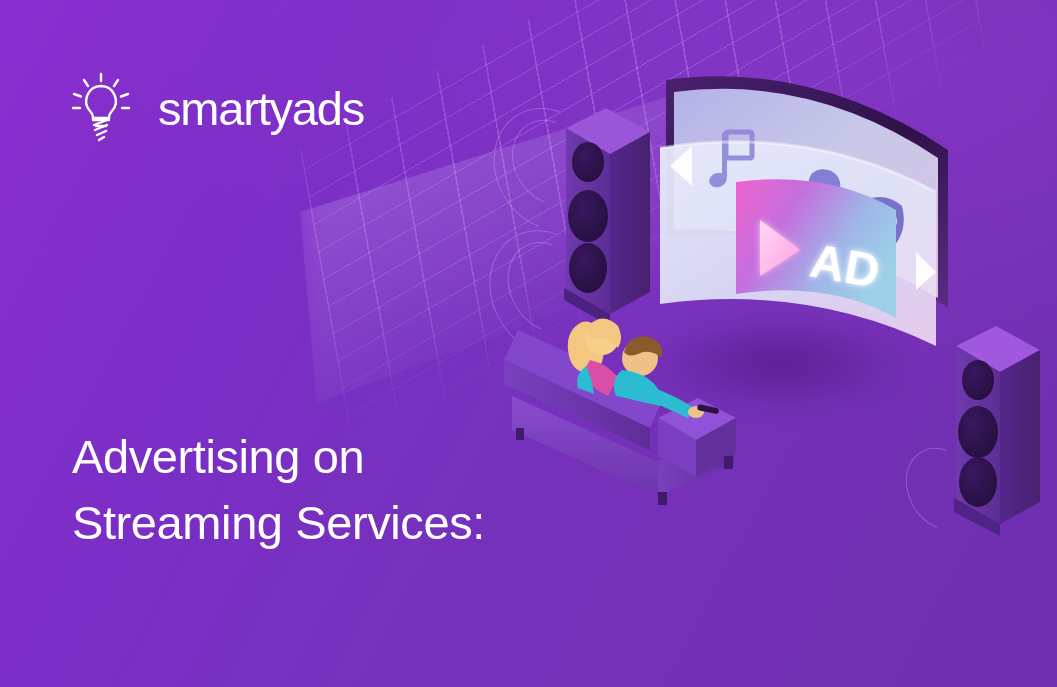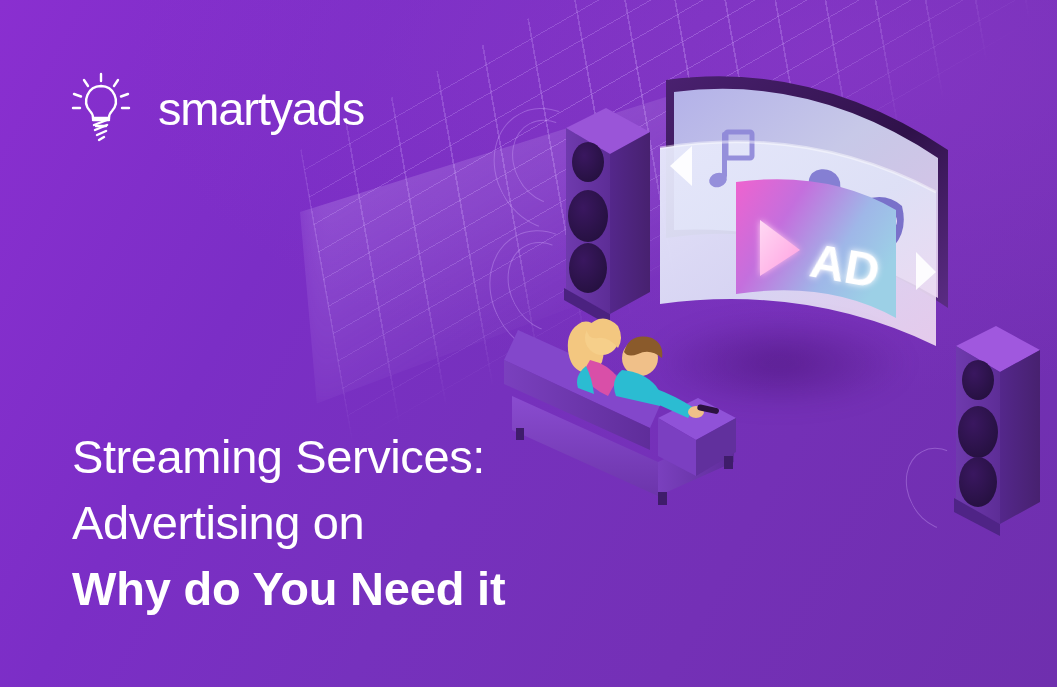--- a/index.html
+++ b/index.html
@@ -238,18 +238,17 @@
         <path d="M24 53 l13 -5"></path>
         <path d="M25 58 l12 -5"></path>
         <path d="M27 63 l9 -4"></path>
         <path d="M29 68 l5 -3"></path>
       </g>
     </svg>
     <span class="logo-word">smartyads</span>
   </div>
 
   <div class="headline">
+    <div class="h-line">Advertising on</div>
     <div class="h-line">Streaming Services:</div>
-    <div class="h-line">Advertising on</div>
-    <div class="h-line bold">Why do You Need it</div>
   </div>
 
 </div>
 
 </body></html>

